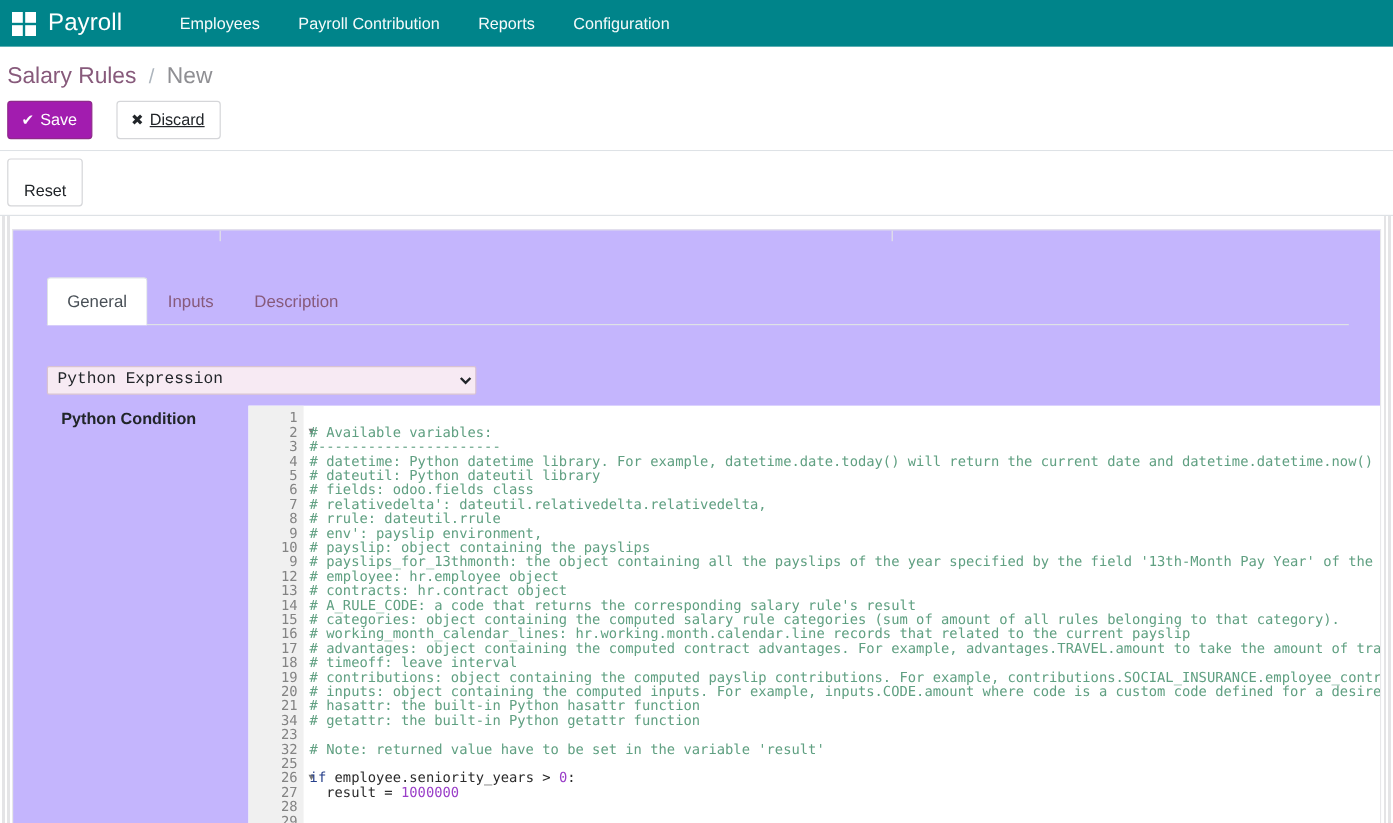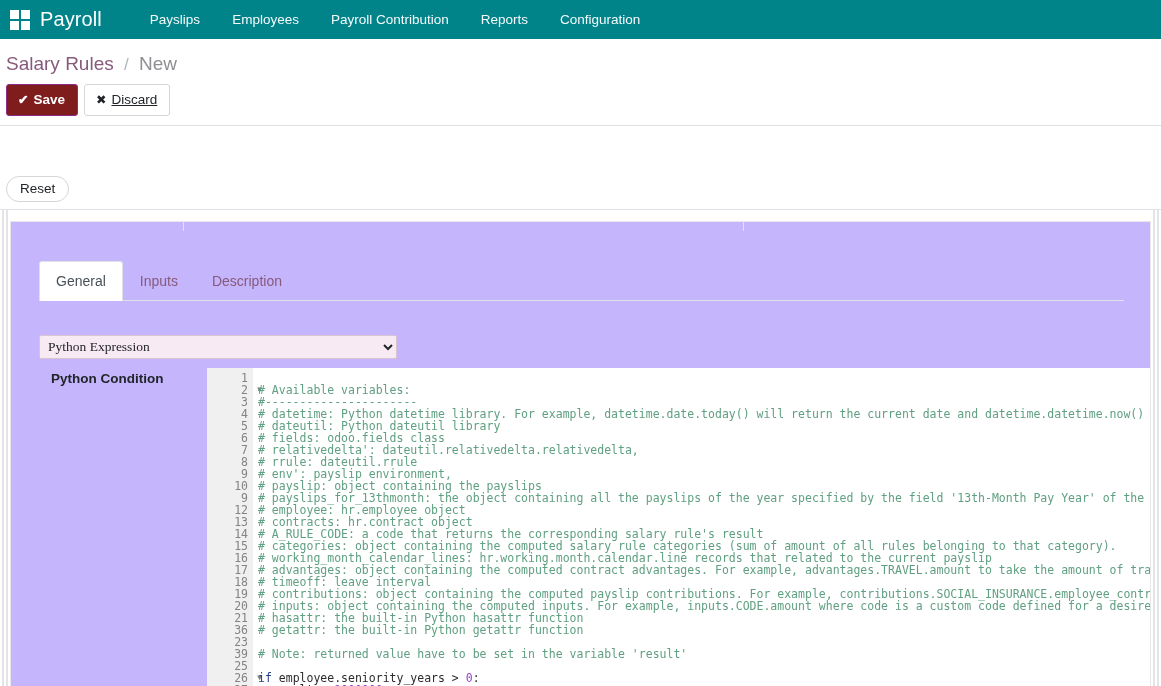--- a/index.html
+++ b/index.html
@@ -69,49 +69,48 @@
     font-size: 13.5px;
     padding: 5px 12px 6px 11px;
     border: 1px solid transparent;
     border-radius: 3px;
     cursor: pointer;
     line-height: 1.45;
     background: #fff;
     white-space: nowrap;
   }
   .btn-save {
-    background: #7f1d1d;
+    background: #a21caf;
     border-color: #8e2a8a;
     color: #ffffff;
-    margin-right: 6px;
-    font-weight: 700;
+    margin-right: 20px;
+    font-weight: 400;
   }
   .btn-discard {
     background: #ffffff;
     border-color: #d5d6d9;
     color: #212529;
     text-decoration: underline;
   }
   .glyph { font-size: 12.5px; margin-right: 5px; display:inline-block; }
 
   
   .sub-bar {
     background: #ffffff;
     padding: 6px 0 7px 6px;
     border-bottom: 1px solid #dee2e6;
   }
   .btn-reset {
     background: #ffffff;
     border: 1px solid #d5d6d9;
     color: #212529;
     font-size: 13.5px;
-    padding: 4px 13px 5px 13px;
-    border-radius: 13px;
-    cursor: pointer;
-    margin-top: 44px;
+    padding: 18px 13px 5px 13px;
+    border-radius: 3px;
+    cursor: pointer;
   }
 
   
   .view-area {
     position: relative;
     height: 516px;
     background: #ffffff;
     overflow: hidden;
   }
   .edge-stripes {
@@ -188,21 +187,21 @@
     color: #212529;
     padding: 4px 8px 0 12px;
     line-height: 1.45;
   }
   .field-value { flex: 1; padding-top: 0; }
 
   select.o-select {
     width: 358px;
     height: 24px;
     font-size: 13.5px;
-    font-family: Liberation Serif, serif;
+    font-family: Liberation Mono, monospace;
     color: #212529;
     background-color: #f7eaf3;
     border: 1px solid #d9c3d2;
     border-radius: 2px;
     padding: 2px 4px;
     cursor: pointer;
   }
 
   
   .code-wrap {
@@ -257,21 +256,20 @@
 <body>
 
 <div class="navbar">
   <div class="apps-icon">
     <i></i>
       <i></i>
       <i></i>
       <i></i>
   </div>
   <div class="brand">Payroll</div>
-  <div class="nav-item">Payslips</div>
   <div class="nav-item">Employees</div>
   <div class="nav-item">Payroll Contribution</div>
   <div class="nav-item">Reports</div>
   <div class="nav-item">Configuration</div>
 </div>
 
 <div class="control-panel">
   <div class="breadcrumb">
     <span class="bc-parent">Salary Rules</span>
     <span class="bc-sep">/</span>
@@ -334,23 +332,23 @@
                 <div class="gut-line">12</div>
                 <div class="gut-line">13</div>
                 <div class="gut-line">14</div>
                 <div class="gut-line">15</div>
                 <div class="gut-line">16</div>
                 <div class="gut-line">17</div>
                 <div class="gut-line">18</div>
                 <div class="gut-line">19</div>
                 <div class="gut-line">20</div>
                 <div class="gut-line">21</div>
-                <div class="gut-line">36</div>
+                <div class="gut-line">34</div>
                 <div class="gut-line">23</div>
-                <div class="gut-line">39</div>
+                <div class="gut-line">32</div>
                 <div class="gut-line">25</div>
                 <div class="gut-line">26<span class="fold">▼</span></div>
                 <div class="gut-line">27</div>
                 <div class="gut-line">28</div>
                 <div class="gut-line">29</div>
               </div>
             <div class="code-area"><div class="code-line">&nbsp;</div><div class="code-line"><span class="cm"># Available variables:</span></div><div class="code-line"><span class="cm">#----------------------</span></div><div class="code-line"><span class="cm"># datetime: Python datetime library. For example, datetime.date.today() will return the current date and datetime.datetime.now() will return the</span></div><div class="code-line"><span class="cm"># dateutil: Python dateutil library</span></div><div class="code-line"><span class="cm"># fields: odoo.fields class</span></div><div class="code-line"><span class="cm"># relativedelta': dateutil.relativedelta.relativedelta,</span></div><div class="code-line"><span class="cm"># rrule: dateutil.rrule</span></div><div class="code-line"><span class="cm"># env': payslip environment,</span></div><div class="code-line"><span class="cm"># payslip: object containing the payslips</span></div><div class="code-line"><span class="cm"># payslips_for_13thmonth: the object containing all the payslips of the year specified by the field '13th-Month Pay Year' of the current payslip</span></div><div class="code-line"><span class="cm"># employee: hr.employee object</span></div><div class="code-line"><span class="cm"># contracts: hr.contract object</span></div><div class="code-line"><span class="cm"># A_RULE_CODE: a code that returns the corresponding salary rule's result</span></div><div class="code-line"><span class="cm"># categories: object containing the computed salary rule categories (sum of amount of all rules belonging to that category).</span></div><div class="code-line"><span class="cm"># working_month_calendar_lines: hr.working.month.calendar.line records that related to the current payslip</span></div><div class="code-line"><span class="cm"># advantages: object containing the computed contract advantages. For example, advantages.TRAVEL.amount to take the amount of travel allowance sp</span></div><div class="code-line"><span class="cm"># timeoff: leave interval</span></div><div class="code-line"><span class="cm"># contributions: object containing the computed payslip contributions. For example, contributions.SOCIAL_INSURANCE.employee_contrib_rate to take</span></div><div class="code-line"><span class="cm"># inputs: object containing the computed inputs. For example, inputs.CODE.amount where code is a custom code defined for a desired input</span></div><div class="code-line"><span class="cm"># hasattr: the built-in Python hasattr function</span></div><div class="code-line"><span class="cm"># getattr: the built-in Python getattr function</span></div><div class="code-line">&nbsp;</div><div class="code-line"><span class="cm"># Note: returned value have to be set in the variable 'result'</span></div><div class="code-line">&nbsp;</div><div class="code-line"><span class="plain"><span class="kw">if</span> employee.seniority_years &gt; <span class="num">0</span>:</span></div><div class="code-line"><span class="plain">  result = <span class="num">1000000</span></span></div><div class="code-line">&nbsp;</div><div class="code-line">&nbsp;</div></div>
           </div>
         </div>
       </div>

